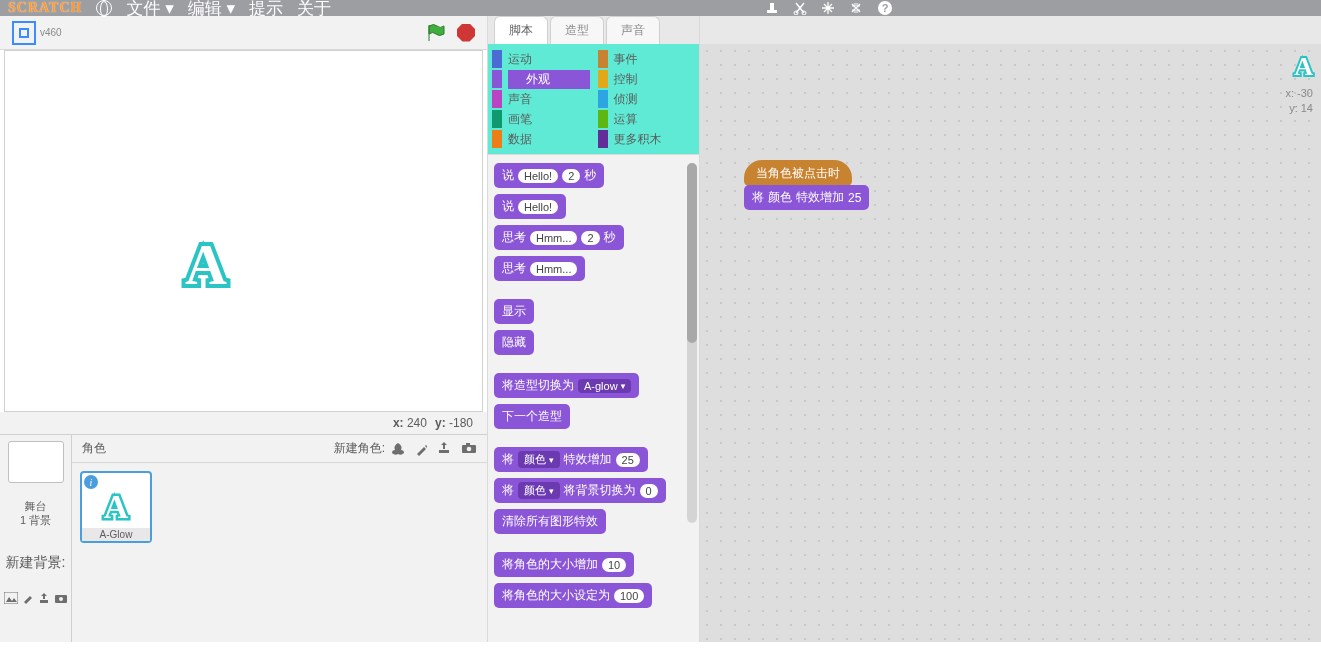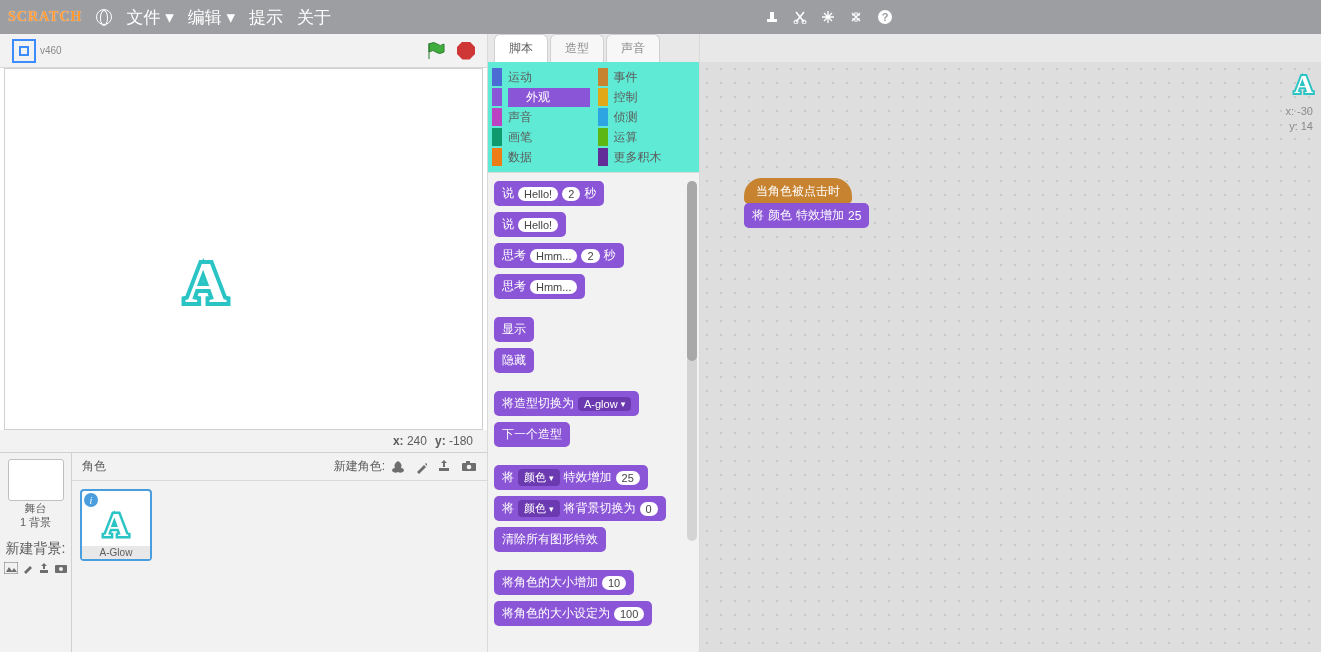--- a/index.html
+++ b/index.html
@@ -1,19 +1,19 @@
 <!DOCTYPE html>
 <html><head>
 <meta charset="utf-8">
 <style>
 * { margin: 0; padding: 0; box-sizing: border-box; font-family: Arial, "Microsoft YaHei", sans-serif; }
 body { width: 1321px; height: 652px; background: #fff; overflow: hidden; font-size: 12px; color: #5c5c5c; }
 
 
-.menubar { height: 34px; background: #9c9ea2; display: flex; align-items: center; padding: 0 8px; gap: 14px; color: #fff; }
+.menubar { height: 16px; background: #9c9ea2; display: flex; align-items: center; padding: 0 8px; gap: 14px; color: #fff; }
 .menubar .logo { font-family: "Comic Sans MS", cursive; font-weight: bold; color: #ff9933; font-size: 14px; letter-spacing: 1px; text-shadow: 0 0 1px #fff; }
 .menubar .globe { width: 16px; height: 16px; border: 1.5px solid #fff; border-radius: 50%; position: relative; }
 .menubar .globe::before { content: ""; position: absolute; left: 50%; top: 0; width: 6px; height: 100%; border: 1px solid #fff; border-radius: 50%; transform: translateX(-50%); }
 .menubar .mitem { font-size: 17px; cursor: pointer; }
 .menubar .spacer { flex: 1; }
 .menubar .toolicons { display: flex; gap: 14px; align-items: center; padding: 0 10px; }
 .menubar svg { display: block; }
 
 
 .main { display: flex; height: calc(100% - 26px); }
@@ -28,21 +28,21 @@
 .flag { color: #2d9e2d; }
 .stopsign { width: 18px; height: 18px; background: #cf3636; clip-path: polygon(30% 0, 70% 0, 100% 30%, 100% 70%, 70% 100%, 30% 100%, 0 70%, 0 30%); }
 
 .stage { flex: 0 0 362px; background: #fff; border: 1px solid #d0d0d0; margin: 0 4px; position: relative; }
 .stage .sprite-glyph { position: absolute; left: 180px; top: 180px; }
 
 .stagefooter { height: 22px; display: flex; align-items: center; justify-content: flex-end; padding: 0 14px; gap: 8px; font-size: 12px; color: #5c5c5c; background:#f2f2f2;}
 .stagefooter b { font-weight: bold; }
 
 .spritearea { flex: 1; background: #f2f2f2; border-top: 1px solid #d0d0d0; display: flex; }
-.stagepanel { width: 72px; border-right: 1px solid #d0d0d0; display: flex; flex-direction: column; align-items: center; padding: 6px 0; gap: 0; }
+.stagepanel { width: 72px; border-right: 1px solid #d0d0d0; display: flex; flex-direction: column; align-items: center; padding: 6px 0; gap: 16px; }
 .stagethumb { width: 56px; height: 42px; background: #fff; border: 1px solid #c0c0c0; border-radius: 3px; }
 .stagelabel { font-size: 11px; text-align: center; line-height: 1.3; }
 .newbg { font-size: 14px; margin-top: 10px; }
 .bgicons { display: flex; gap: 4px; margin-top: 4px; fill: #6e6e6e; }
 
 .spritepanel { flex: 1; display: flex; flex-direction: column; }
 .spritebar { height: 28px; display: flex; align-items: center; padding: 0 10px; border-bottom: 1px solid #d9d9d9; }
 .spritebar .spacer { flex: 1; }
 .spritebar .icons { display: flex; gap: 10px; fill: #6e6e6e; }
 .spritelist { flex: 1; padding: 8px; display: flex; gap: 8px; }

